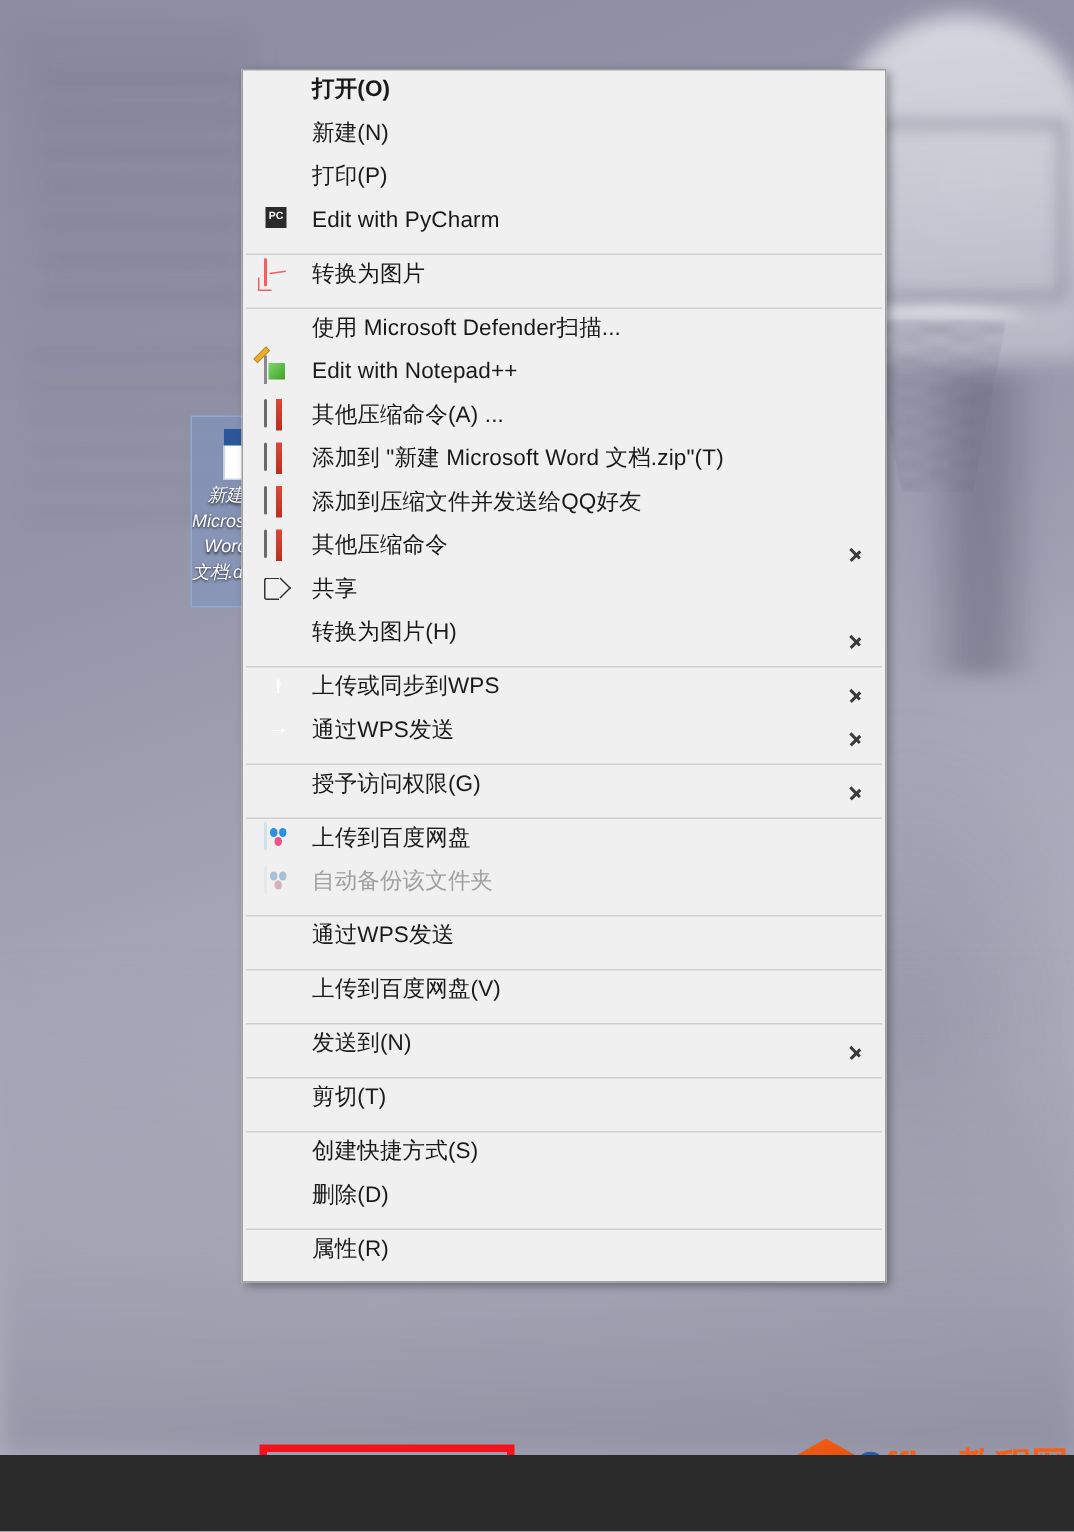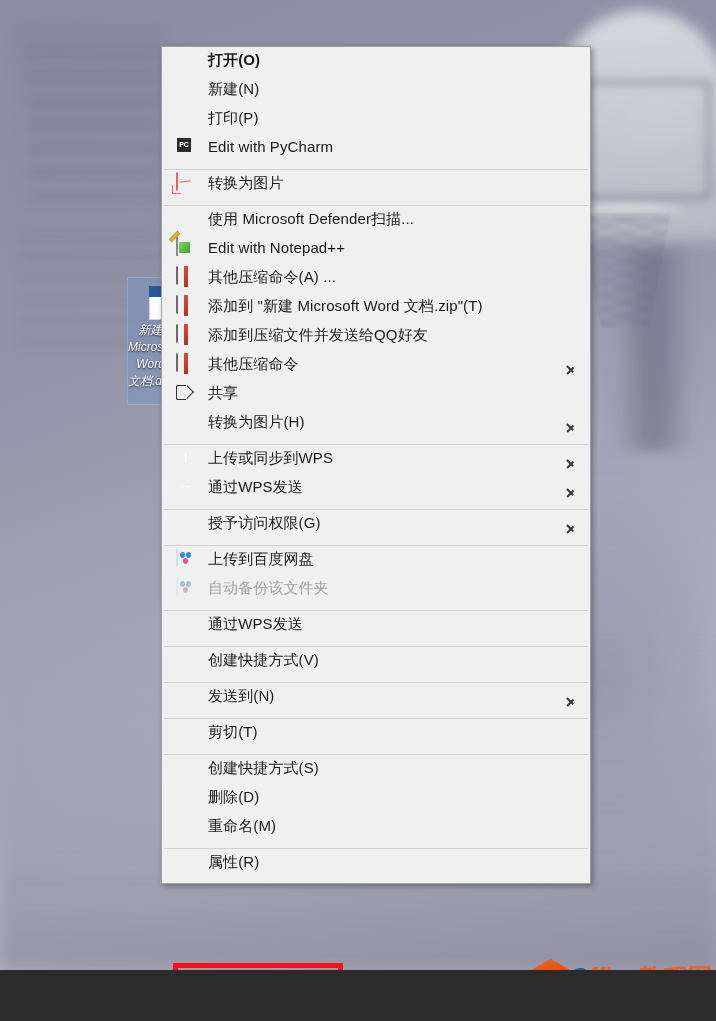--- a/index.html
+++ b/index.html
@@ -589,45 +589,41 @@
         <span class="lbl">自动备份该文件夹</span>
       </div>
       <div class="sep"></div>
       <div class="mi">
         <span class="ico empty"></span>
         <span class="lbl">通过WPS发送</span>
       </div>
       <div class="sep"></div>
       <div class="mi">
         <span class="ico empty"></span>
-        <span class="lbl">创建快捷方式(V)</span>
+        <span class="lbl">上传到百度网盘(V)</span>
       </div>
       <div class="sep"></div>
       <div class="mi">
         <span class="ico empty"></span>
         <span class="lbl">发送到(N)</span>
         <span class="arrow"></span>
       </div>
       <div class="sep"></div>
       <div class="mi">
         <span class="ico empty"></span>
         <span class="lbl">剪切(T)</span>
       </div>
       <div class="sep"></div>
       <div class="mi">
         <span class="ico empty"></span>
         <span class="lbl">创建快捷方式(S)</span>
       </div>
       <div class="mi">
         <span class="ico empty"></span>
         <span class="lbl">删除(D)</span>
-      </div>
-      <div class="mi">
-        <span class="ico empty"></span>
-        <span class="lbl">重命名(M)</span>
       </div>
       <div class="sep"></div>
       <div class="mi">
         <span class="ico empty"></span>
         <span class="lbl">属性(R)</span>
       </div>
     </div>
 
   <div class="annot"></div>
 

